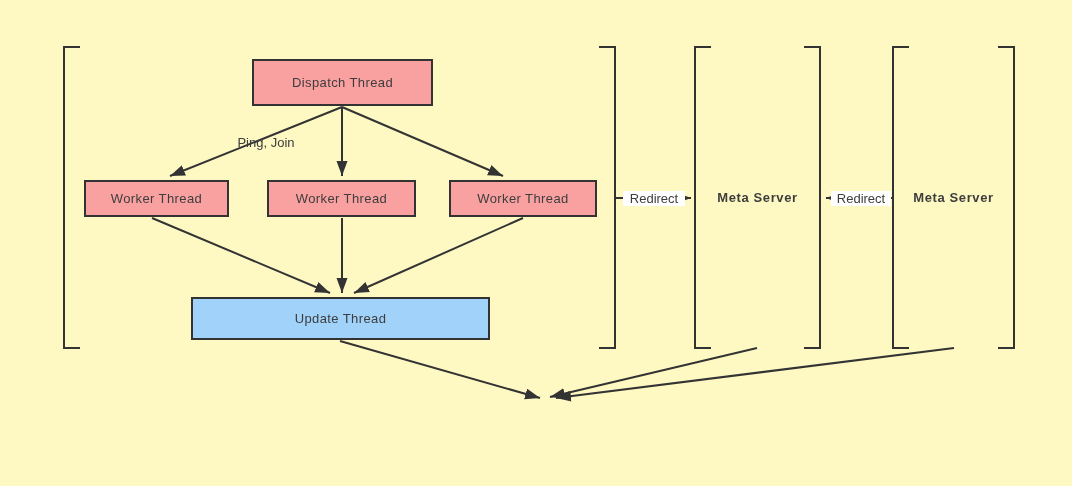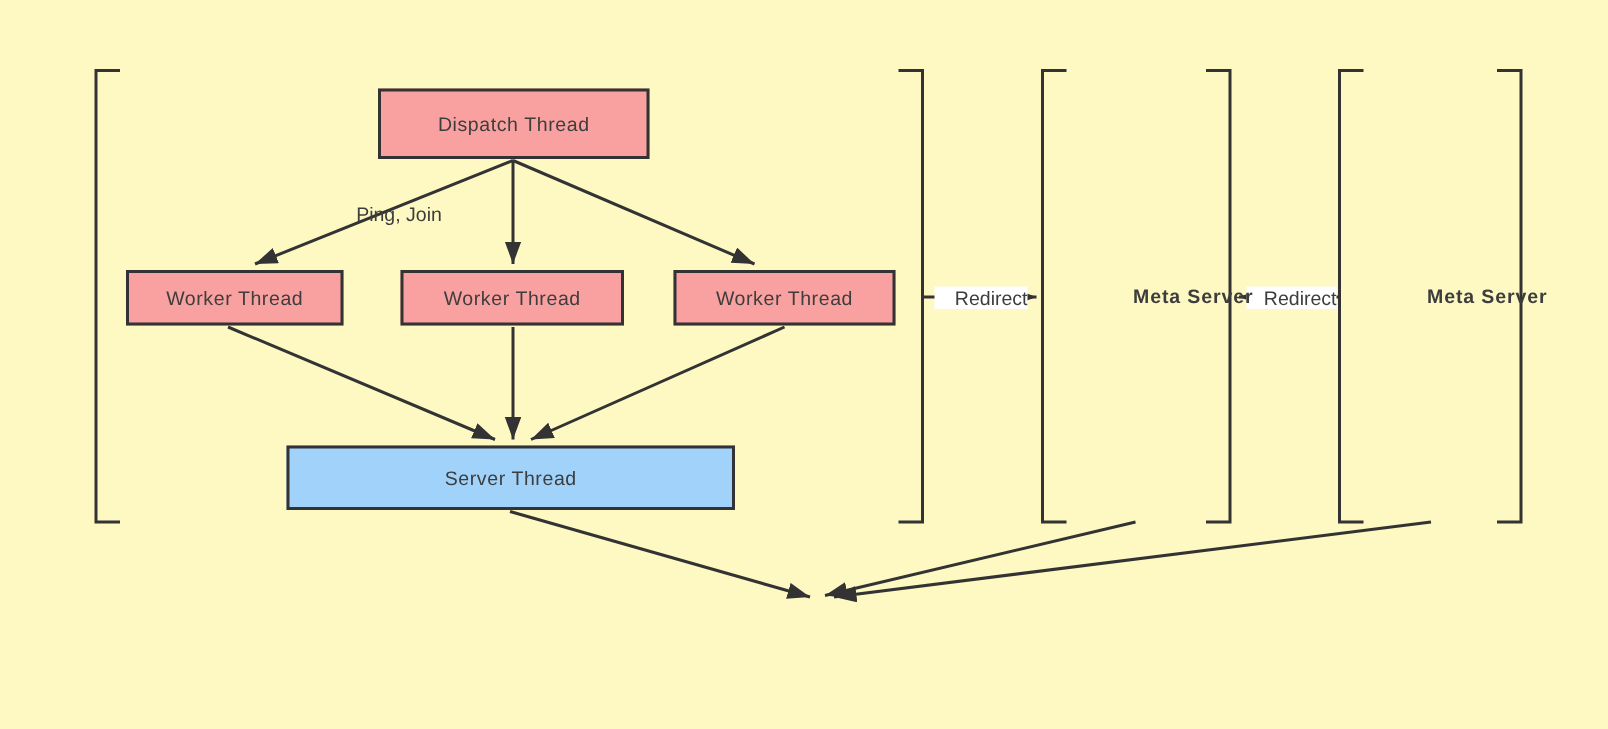--- a/index.html
+++ b/index.html
@@ -61,35 +61,34 @@
   }
 
   .edge-label {
     position: absolute;
     font-size: 13px;
     color: var(--text);
     text-align: center;
     line-height: 15px;
     white-space: nowrap;
   }
-  .edge-label.on-line { background: #ffffff; text-align: right; }
+  .edge-label.on-line { background: #ffffff; }
   .label-ping     { left: 216px; top: 135px; width: 100px; }
   .label-redirect1{ left: 623px; top: 191px; width: 62px; }
   .label-redirect2{ left: 831px; top: 191px; width: 60px; }
   .label-meta {
     position: absolute;
     top: 190px;
     font-size: 13px;
     font-weight: bold;
     letter-spacing: 0.6px;
     color: var(--text);
     text-align: center;
     line-height: 16px;
     white-space: nowrap;
-    margin-left: 38px;
   }
   .label-meta1 { left: 695px; width: 125px; }
   .label-meta2 { left: 893px; width: 121px; }
 </style>
 </head>
 <body>
 
 <div class="canvas">
 
   <svg class="connectors" viewBox="0 0 1072 486" xmlns="http://www.w3.org/2000/svg">
@@ -135,21 +134,21 @@
       <line class="edge" x1="954" y1="348" x2="556" y2="398" marker-end="url(#ah)"></line>
     </g>
   </svg>
 
   <div class="node pink node-dispatch">Dispatch Thread</div>
 
   <div class="node pink node-worker1">Worker Thread</div>
   <div class="node pink node-worker2">Worker Thread</div>
   <div class="node pink node-worker3">Worker Thread</div>
 
-  <div class="node blue node-update">Server Thread</div>
+  <div class="node blue node-update">Update Thread</div>
 
   <div class="edge-label label-ping">Ping, Join</div>
 
   <div class="edge-label on-line label-redirect1">Redirect</div>
   <div class="edge-label on-line label-redirect2">Redirect</div>
 
   <div class="label-meta label-meta1">Meta Server</div>
   <div class="label-meta label-meta2">Meta Server</div>
 
 

